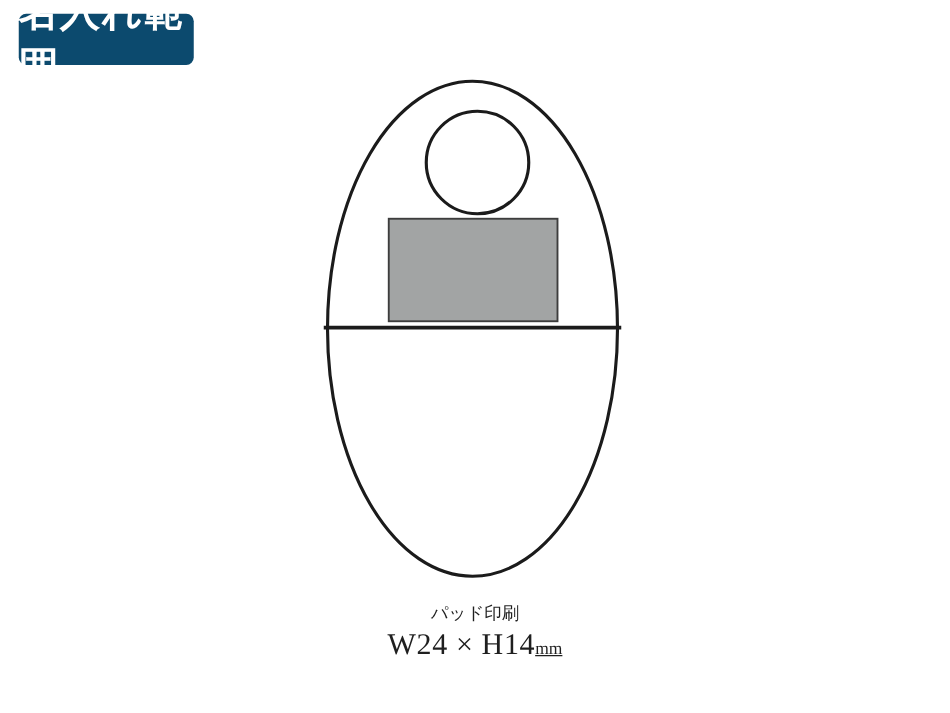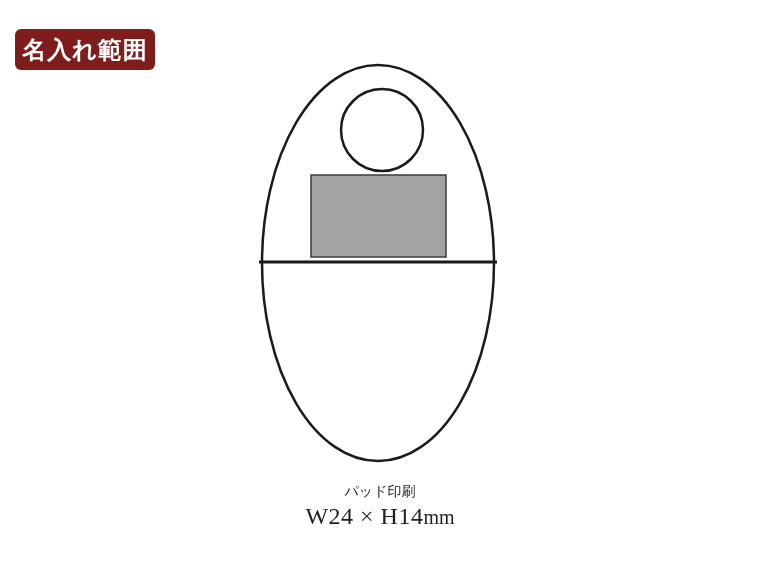--- a/index.html
+++ b/index.html
@@ -12,27 +12,27 @@
     background: #ffffff;
     position: relative;
     overflow: hidden;
     font-family: "Liberation Sans", sans-serif;
   }
 
   
   .imprint-label {
     position: absolute;
     left: 15px;
-    top: 29px;
+    top: 11px;
     width: 140px;
     height: 41px;
-    background: #7f1d1d;
+    background: #0c4a6e;
     border-radius: 6px;
     color: #ffffff;
-    font-size: 24px;
+    font-size: 32px;
     font-weight: bold;
     letter-spacing: 1px;
     display: flex;
     align-items: center;
     justify-content: center;
     box-sizing: border-box;
   }
 
   
   .diagram-svg {
@@ -70,22 +70,23 @@
   .caption .method {
     font-size: 14px;
     line-height: 22px;
   }
   .caption .size {
     font-size: 24px;
     line-height: 27px;
     letter-spacing: 0.5px;
   }
   .caption .unit {
-    font-size: 20px;
+    font-size: 14px;
     letter-spacing: 0;
+    text-decoration: underline;
   }
 </style>
 </head>
 <body>
 
 <div class="page">
 
   <div class="imprint-label">
     <span>名入れ範囲</span>
   </div>

